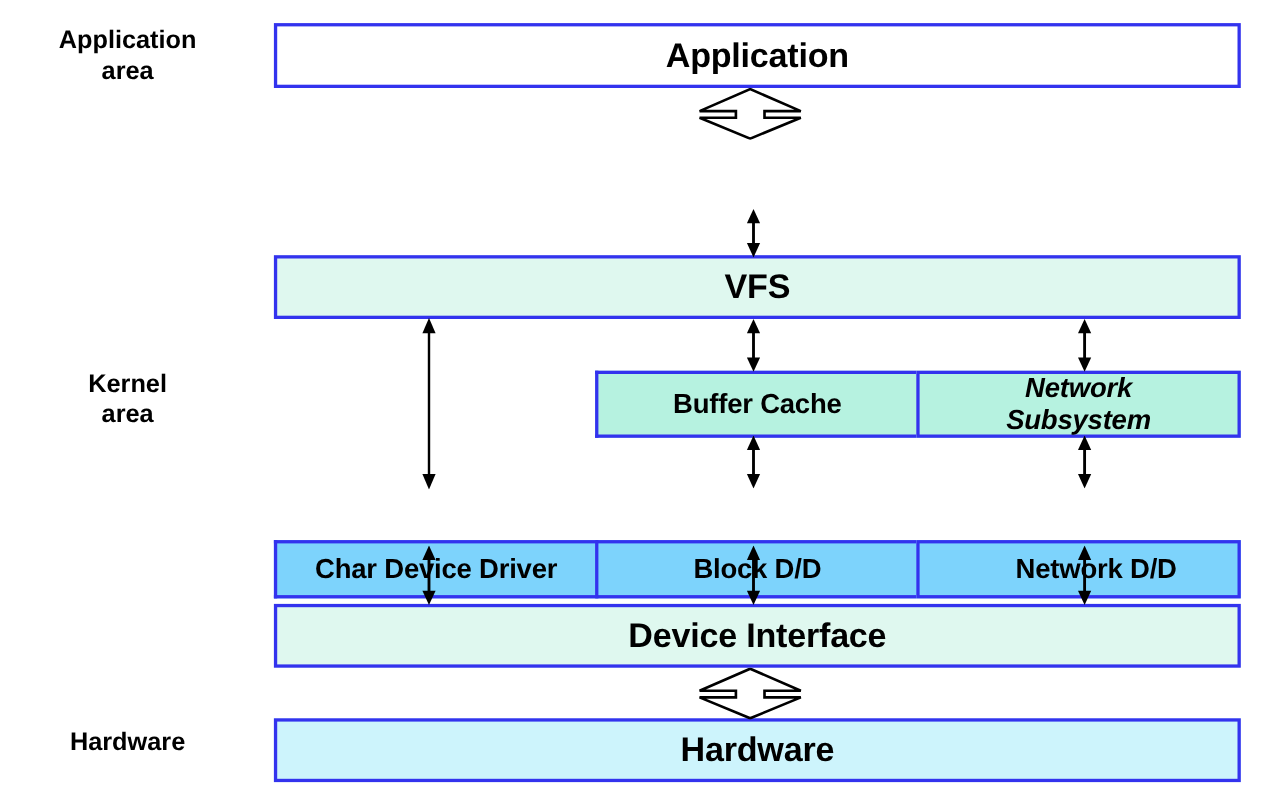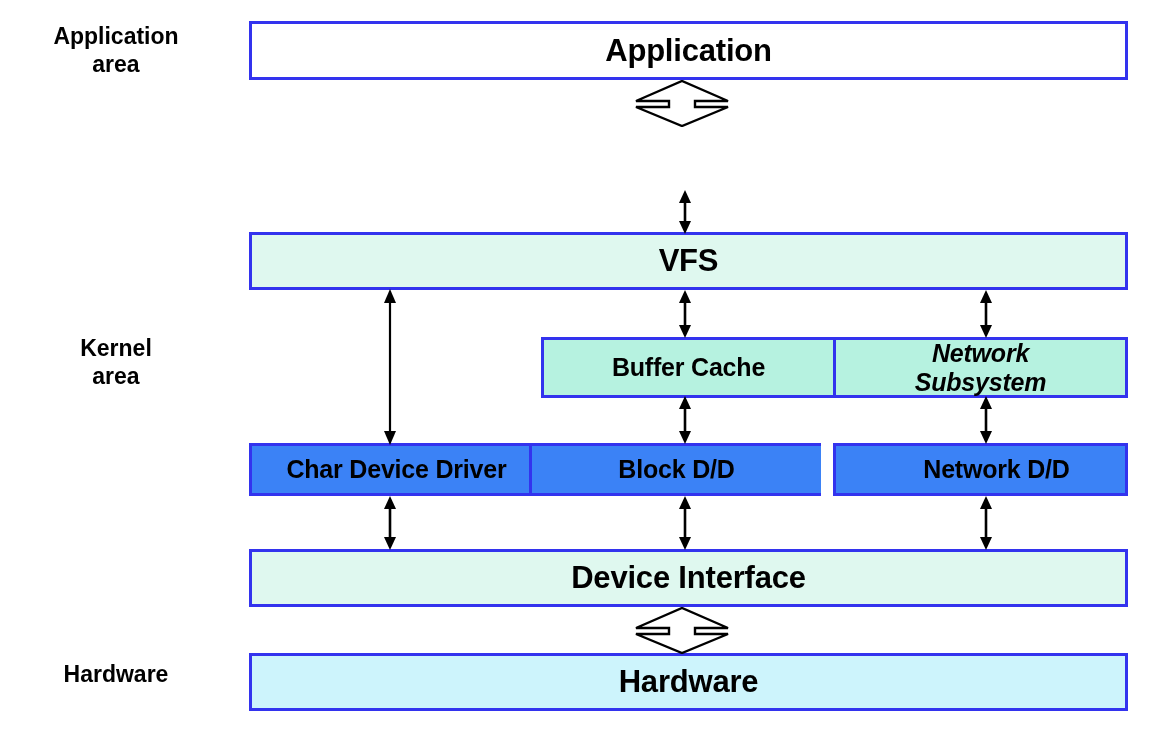--- a/index.html
+++ b/index.html
@@ -58,21 +58,21 @@
     line-height: 34px;
   }
   .box.sub .box-label {
     font-size: 25px;
     line-height: 29px;
   }
 
   .fill-white  { background: #ffffff; }
   .fill-mint   { background: #dff8ef; }
   .fill-aqua   { background: #b6f2e0; }
-  .fill-green  { background: #3b82f6; }
+  .fill-green  { background: #7dd3fc; margin-top: 48px; }
   .fill-cyan   { background: #cdf4fc; }
 
   
   .joined-right { border-right-width: 0; }
 
   
   .arrow-thin {
     position: absolute;
   }
   .arrow-thin svg { display: block; }
@@ -109,21 +109,21 @@
 
   <div class="box sub fill-aqua" style="left:833px; top:337px; width:295px; height:61px;font-style:italic;">
     <span class="box-label">Network
 Subsystem</span>
   </div>
 
   <div class="box sub fill-green joined-right" style="left:249px; top:443px; width:292px; height:53px;">
     <span class="box-label">Char Device Driver</span>
   </div>
 
-  <div class="box sub fill-green joined-right" style="left:529px; top:443px; width:292px; height:53px;">
+  <div class="box sub fill-green joined-right" style="left:541px; top:443px; width:292px; height:53px;">
     <span class="box-label">Block D/D</span>
   </div>
 
   <div class="box sub fill-green" style="left:833px; top:443px; width:295px; height:53px;padding-left:32px;">
     <span class="box-label">Network D/D</span>
   </div>
 
   <div class="box big fill-mint" style="left:249px; top:549px; width:879px; height:58px;">
     <span class="box-label">Device Interface</span>
   </div>

